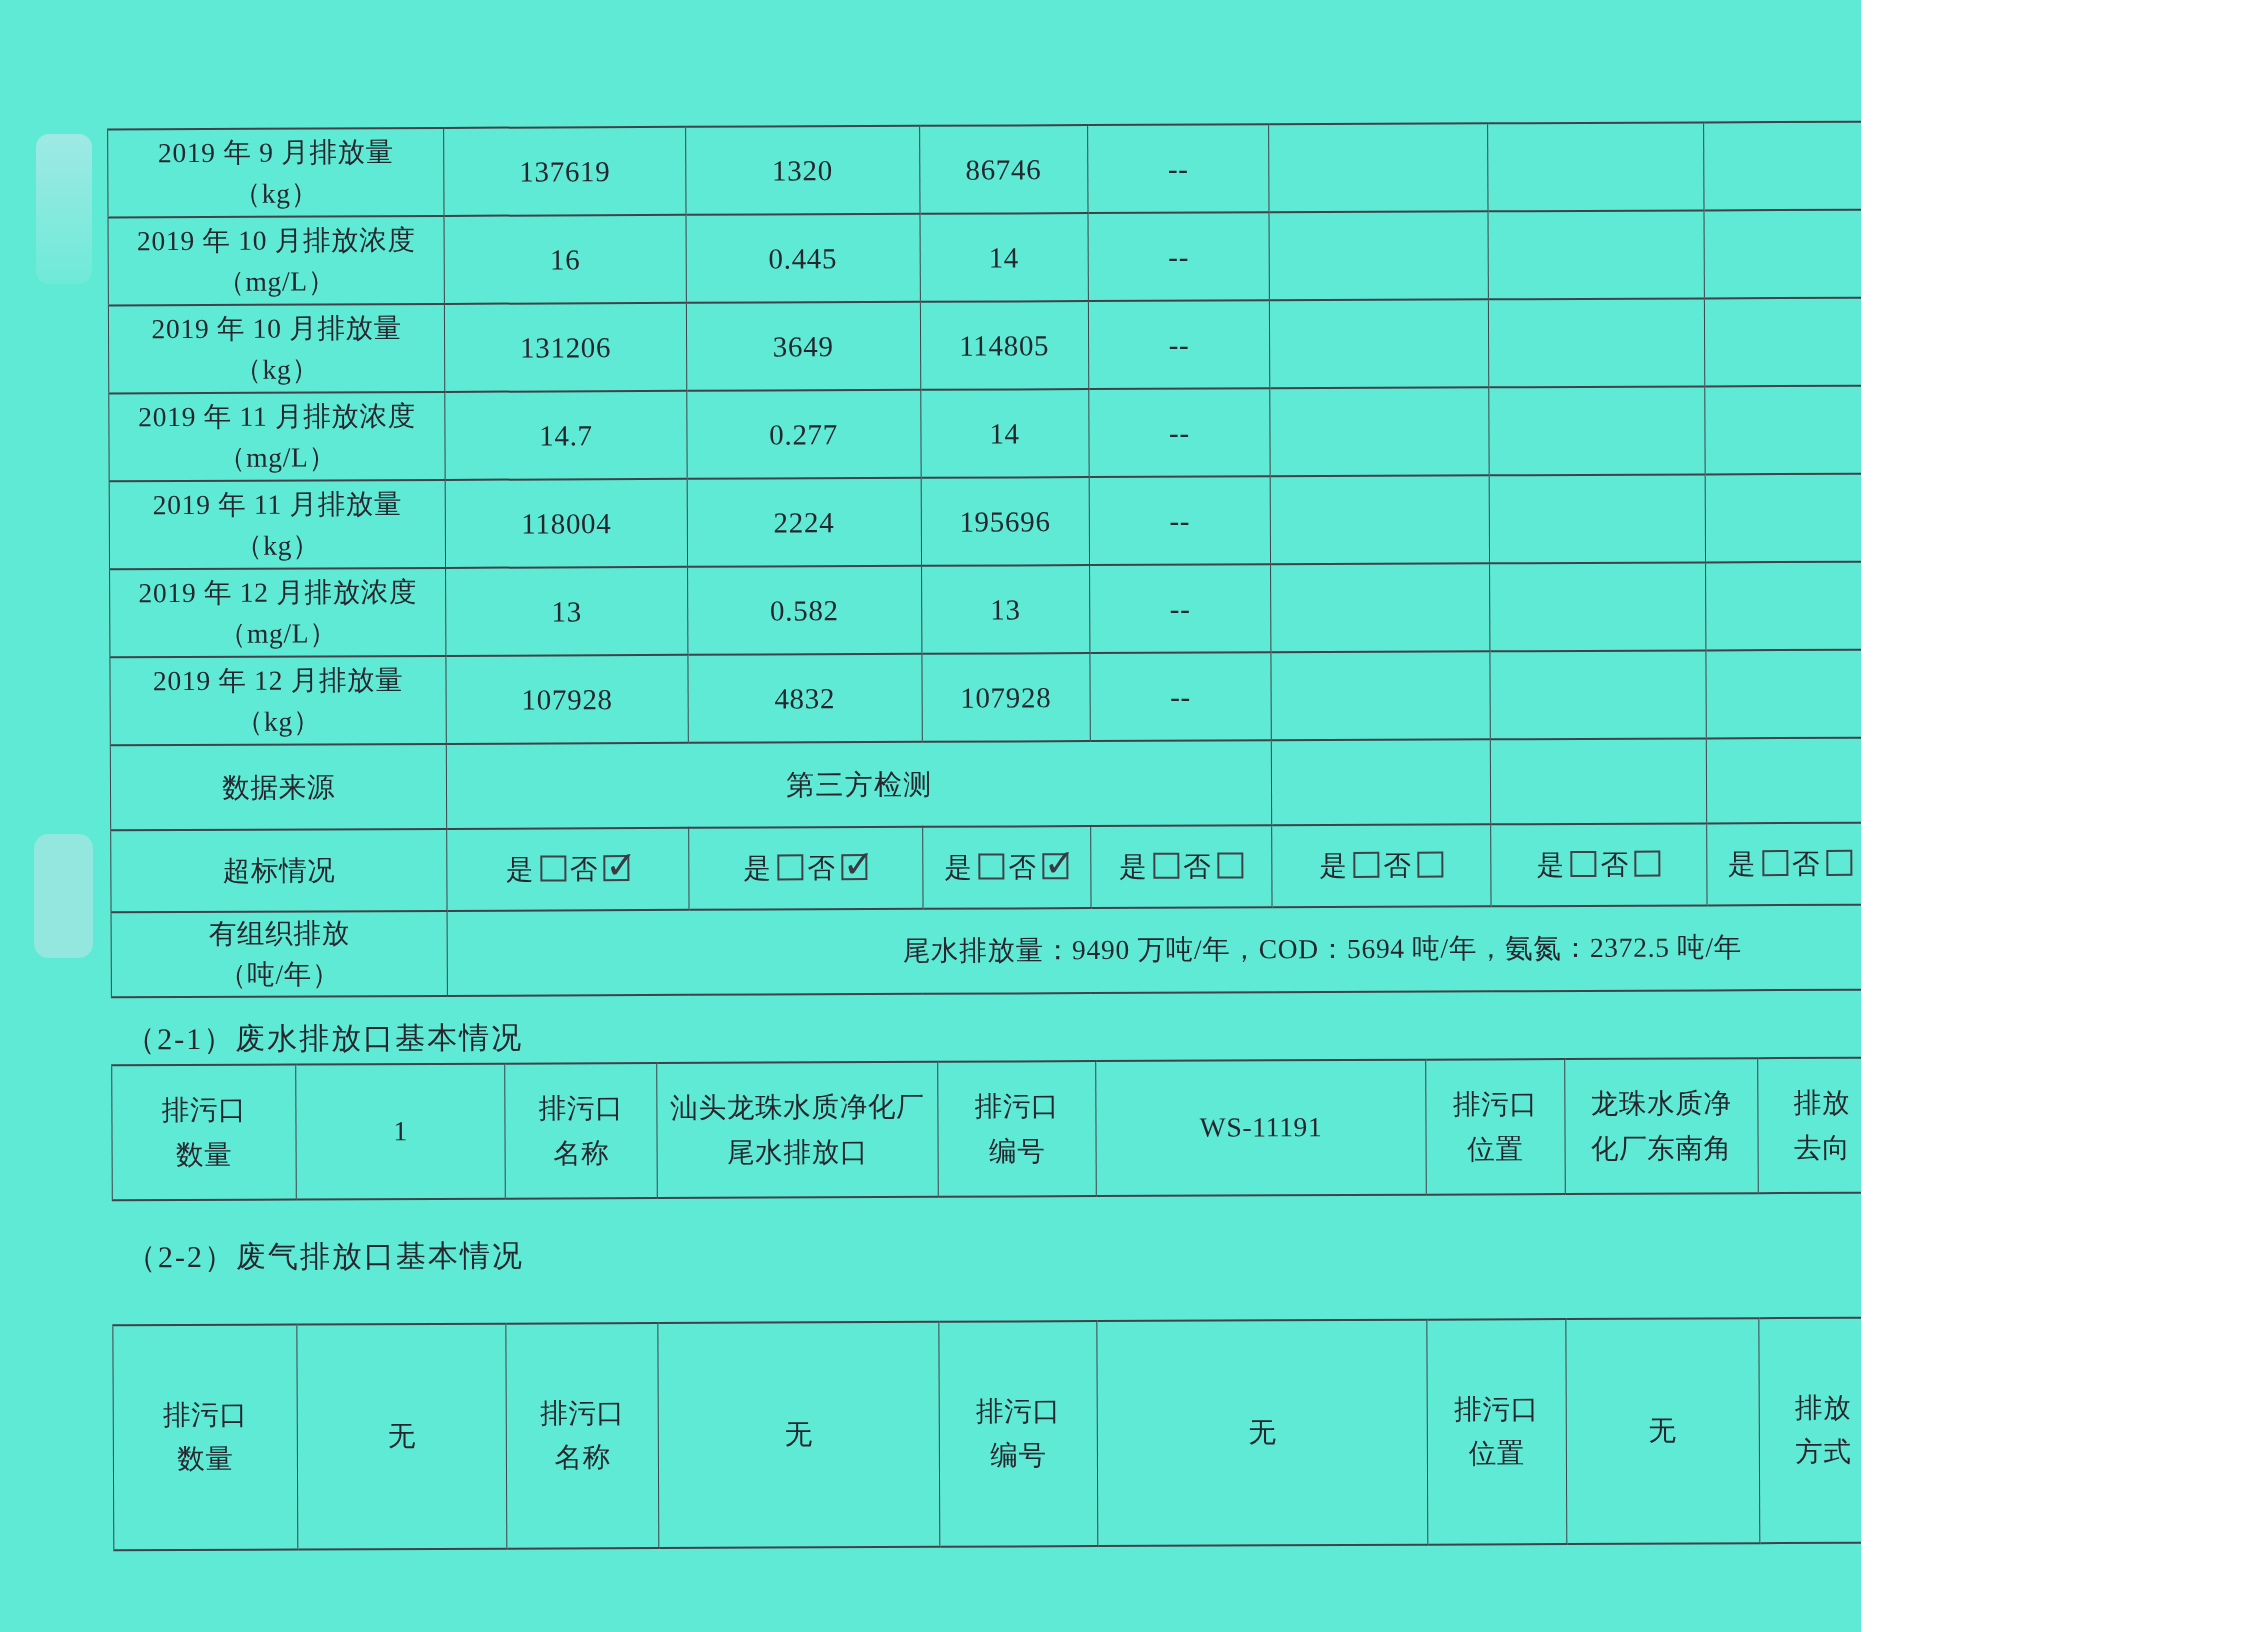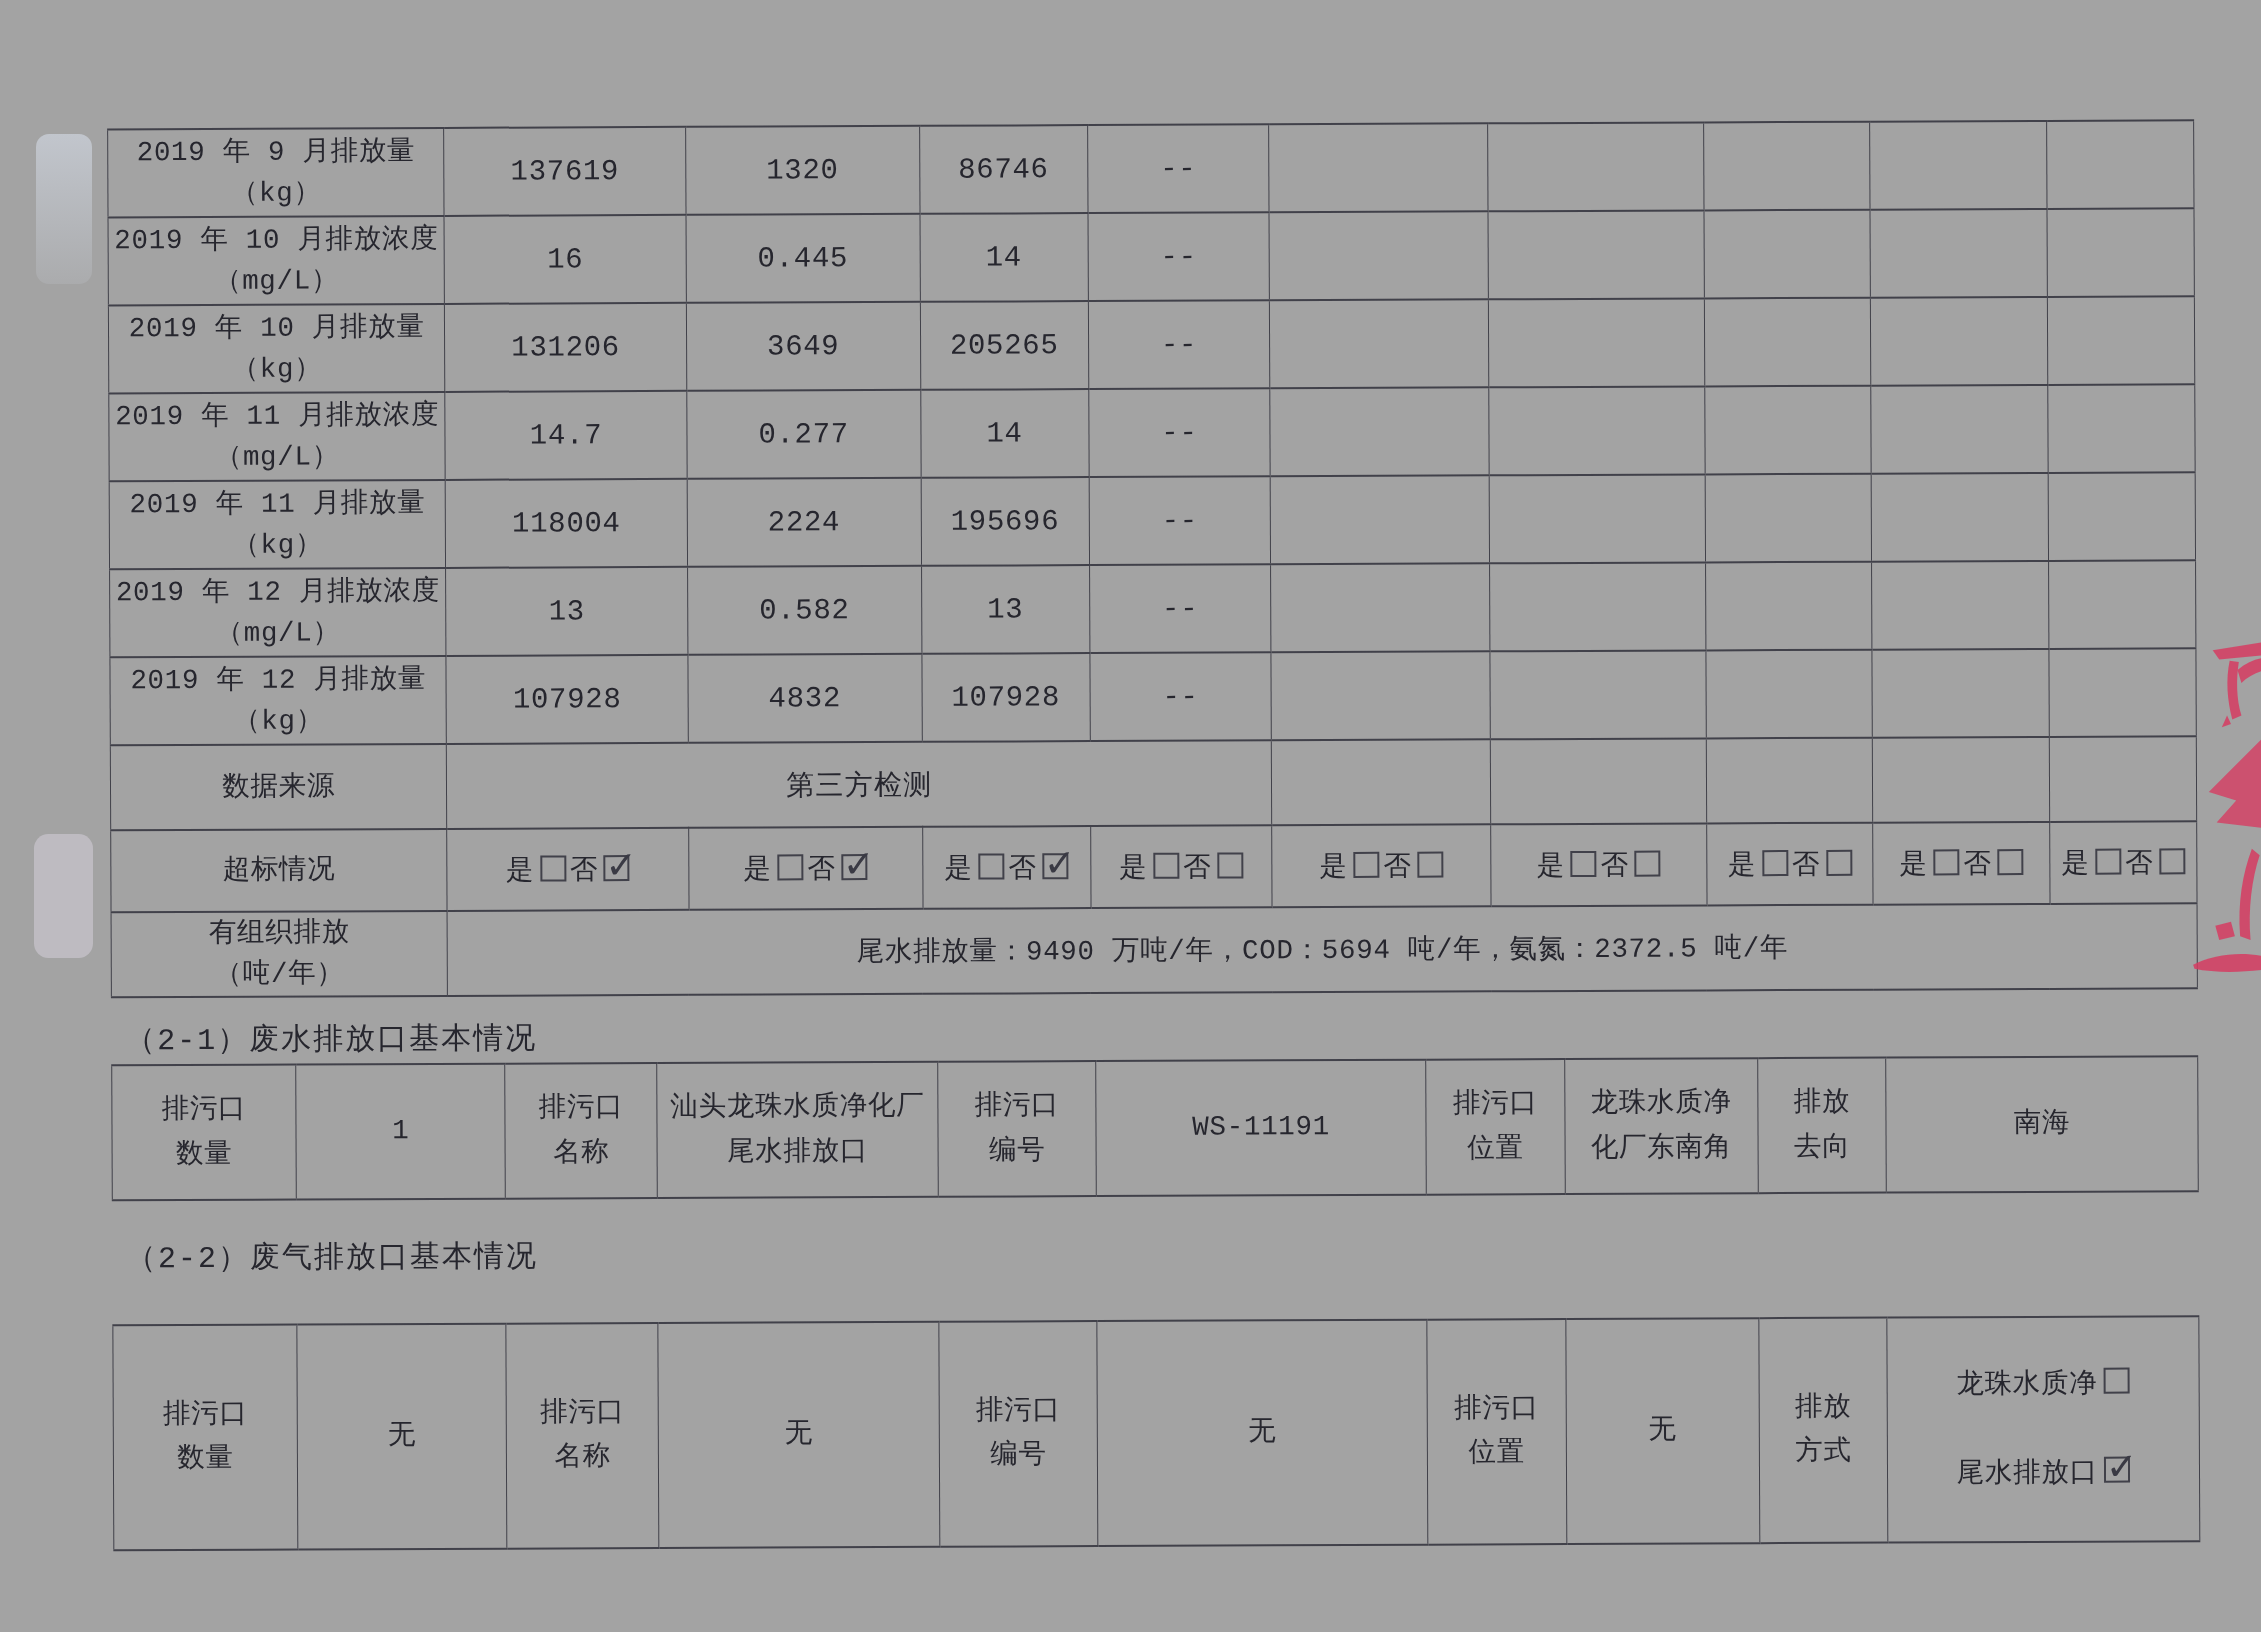--- a/index.html
+++ b/index.html
@@ -1,21 +1,21 @@
 <!DOCTYPE html>
 <html style="font-size:10.5px"><head>
 <meta charset="utf-8">
 <style>
   html,body{margin:0;padding:0;}
   .page{
     position:relative;
-    width:2261px;height:1632px;
-    background:#a3a3a3;
+    width:1861px;height:1632px;
+    background:#5eead4;
     overflow:hidden;
-    font-family:Liberation Mono, monospace;
+    font-family:Liberation Serif, serif;
     color:#26262e;
   }
   .tilt{position:absolute;inset:0;transform:rotate(-0.25deg);transform-origin:1112px 785px;}
 
   table{border-collapse:collapse;table-layout:fixed;position:absolute;background:transparent;}
   td{
     border:1.3px solid #41414a;
     border-top-width:2.6px;border-bottom-width:2.6px;
     text-align:center;vertical-align:middle;
     padding:0 3.9px;overflow:hidden;
@@ -108,21 +108,21 @@
         <td class="num"></td>
         <td class="num"></td>
         <td class="num"></td>
         <td class="num"></td>
       </tr>
       <tr class="rh">
         <td class="lbl">2019 年 10 月排放量
 （kg）</td>
         <td class="num">131206</td>
         <td class="num">3649</td>
-        <td class="num">205265</td>
+        <td class="num">114805</td>
         <td class="num">--</td>
         <td class="num"></td>
         <td class="num"></td>
         <td class="num"></td>
         <td class="num"></td>
         <td class="num"></td>
       </tr>
       <tr class="rh">
         <td class="lbl">2019 年 11 月排放浓度
 （mg/L）</td>

